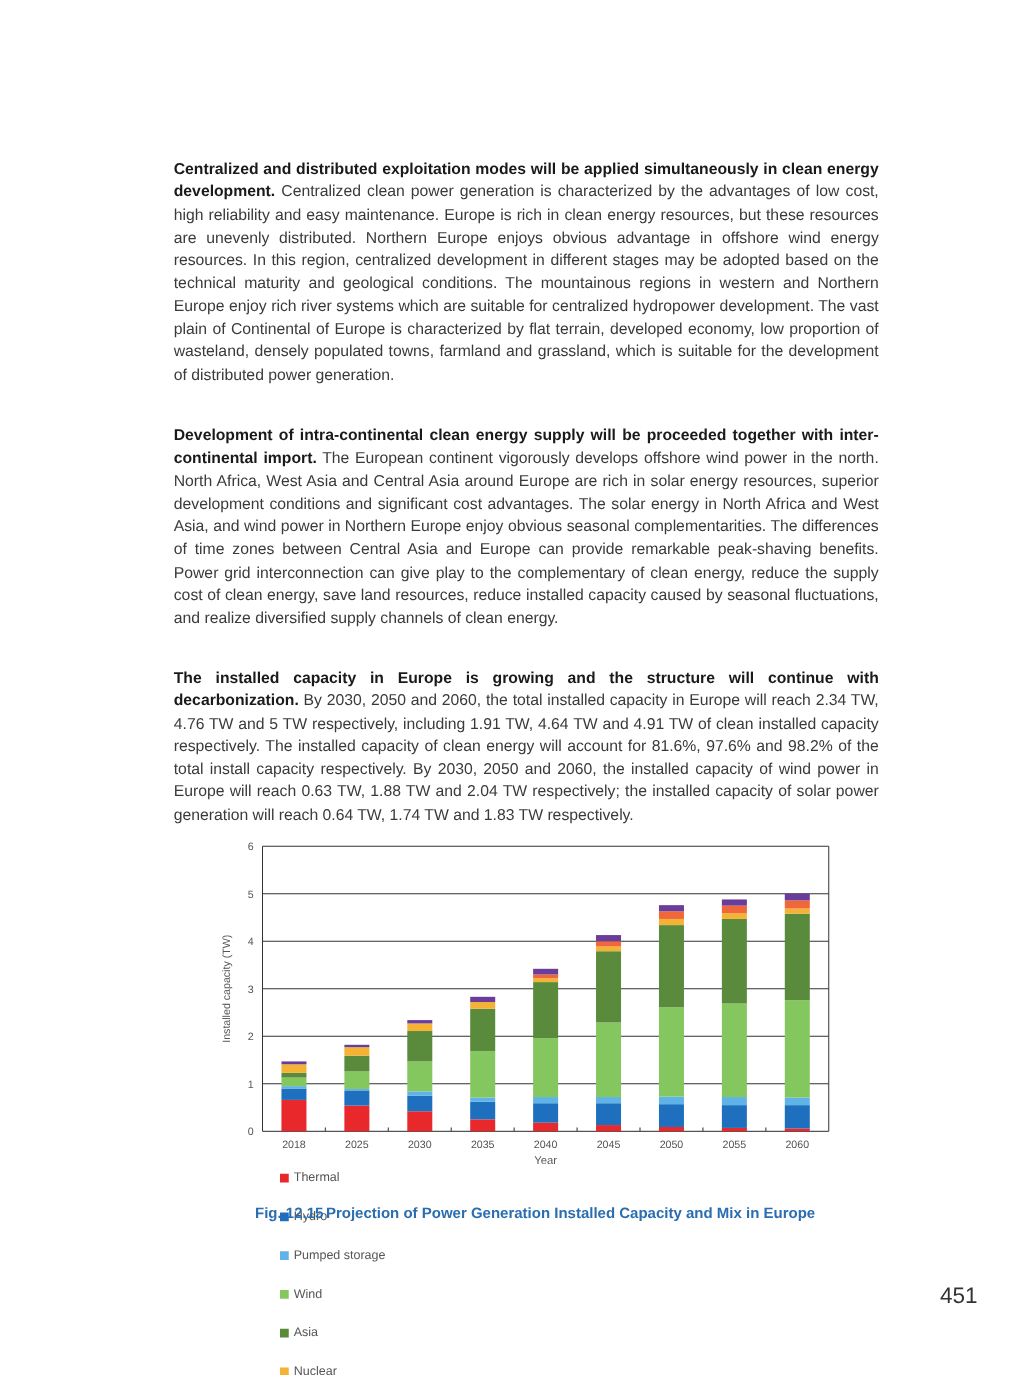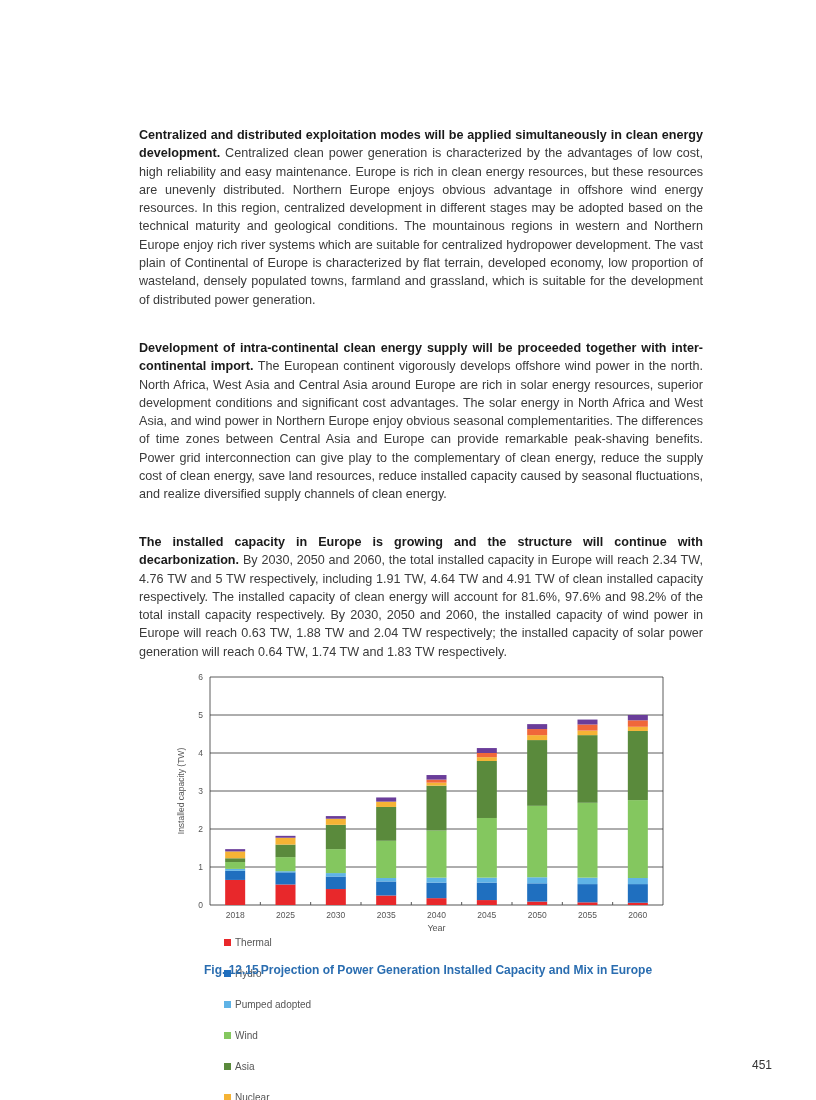--- a/index.html
+++ b/index.html
@@ -11,21 +11,21 @@
   #p1 { top: 126px; }
   #p2 { top: 339px; }
   #p3 { top: 533px; }
   .chart { position: absolute; left: 170px; top: 668px; width: 500px; height: 290px; }
   .chart svg { display: block; }
   .legend { position: absolute; left: 224px; top: 937px; width: 440px; display: flex; gap: 20px; font-size: 10px; color: #555; white-space: nowrap; flex-direction: column; }
   .legend-item { display: flex; align-items: center; gap: 4px; }
   .swatch { width: 7px; height: 7px; display: inline-block; }
   .caption { position: absolute; left: 204px; top: 963px; font-size: 12px; font-weight: bold; color: #2a6db0; white-space: nowrap; }
   .caption .num { margin-right: 2px; }
-  .page-number { position: absolute; left: 752px; top: 1026px; font-size: 12px; color: #333; margin-top: 32px; }
+  .page-number { position: absolute; left: 752px; top: 1026px; font-size: 18px; color: #333; }
 </style>
 </head>
 <body>
 
 <div class="page">
 
   <div class="text-block" id="p1">
     <p><span class="lead">Centralized and distributed exploitation modes will be applied simultaneously in clean energy development.</span><span> Centralized clean power generation is characterized by the advantages of low cost, high reliability and easy maintenance. Europe is rich in clean energy resources, but these resources are unevenly distributed. Northern Europe enjoys obvious advantage in offshore wind energy resources. In this region, centralized development in different stages may be adopted based on the technical maturity and geological conditions. The mountainous regions in western and Northern Europe enjoy rich river systems which are suitable for centralized hydropower development. The vast plain of Continental of Europe is characterized by flat terrain, developed economy, low proportion of wasteland, densely populated towns, farmland and grassland, which is suitable for the development of distributed power generation.</span></p>
   </div>
 
@@ -149,21 +149,21 @@
       <span class="legend-item">
         <span class="swatch" style="background: rgb(232, 40, 43);"></span>
         <span>Thermal</span>
       </span>
       <span class="legend-item">
         <span class="swatch" style="background: rgb(31, 111, 191);"></span>
         <span>Hydro</span>
       </span>
       <span class="legend-item">
         <span class="swatch" style="background: rgb(95, 179, 230);"></span>
-        <span>Pumped adopted</span>
+        <span>Pumped storage</span>
       </span>
       <span class="legend-item">
         <span class="swatch" style="background: rgb(132, 199, 95);"></span>
         <span>Wind</span>
       </span>
       <span class="legend-item">
         <span class="swatch" style="background: rgb(90, 138, 60);"></span>
         <span>Asia</span>
       </span>
       <span class="legend-item">

